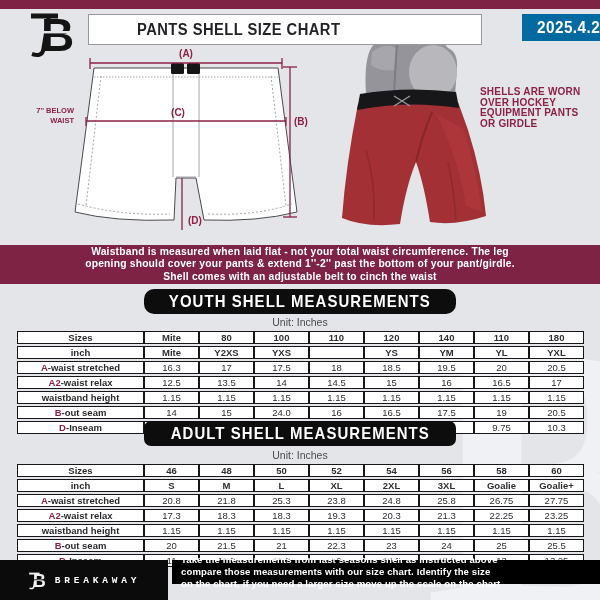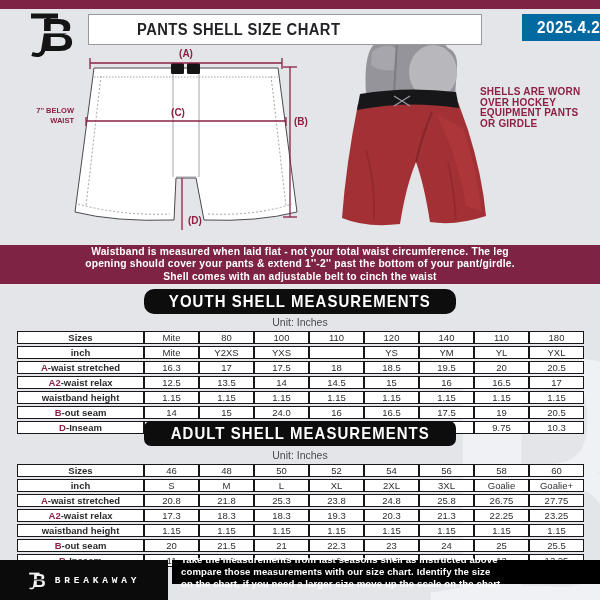--- a/index.html
+++ b/index.html
@@ -71,21 +71,21 @@
   table.meas {
     position:absolute; left:17px; width:567px; z-index:1;
     border-collapse:separate; border-spacing:0 2px; table-layout:fixed;
   }
   table.meas td {
     border:1px solid #17171a; background:#fff;
     font-size:9.5px; color:#2e2e33; text-align:center;
     height:9px; line-height:9px; padding:1px 0; overflow:hidden; white-space:nowrap;
   }
   table.meas td.rowlabel { font-weight:bold; color:#2a2a2e; }
-  table.meas td.b { font-weight:normal; }
+  table.meas td.b { font-weight:bold; }
   table.meas .accent { color:#8c2144; }
 
   
   .footer-black {
     left:0; top:560px; width:168px; height:40px; background:#0b0b0b; z-index:2;
     display:flex; align-items:center; justify-content:center; gap:7px;
   }
   .footer-black .brand {
     color:#fff; font-size:9.5px; font-weight:bold; letter-spacing:3.8px; white-space:nowrap;font-family:Liberation Mono, monospace;
   }

